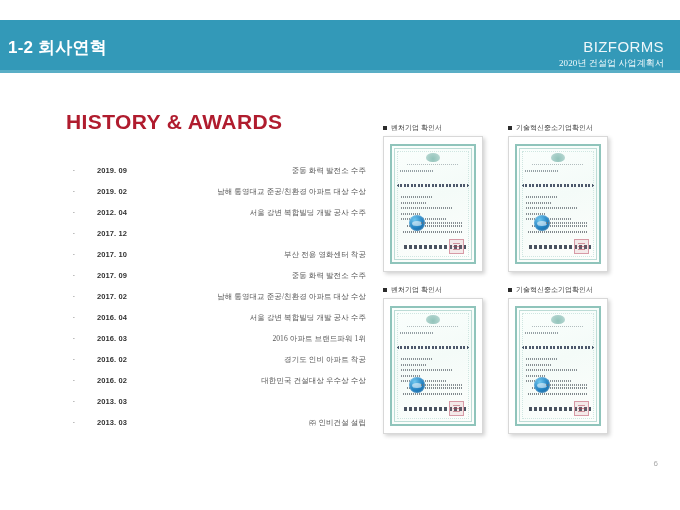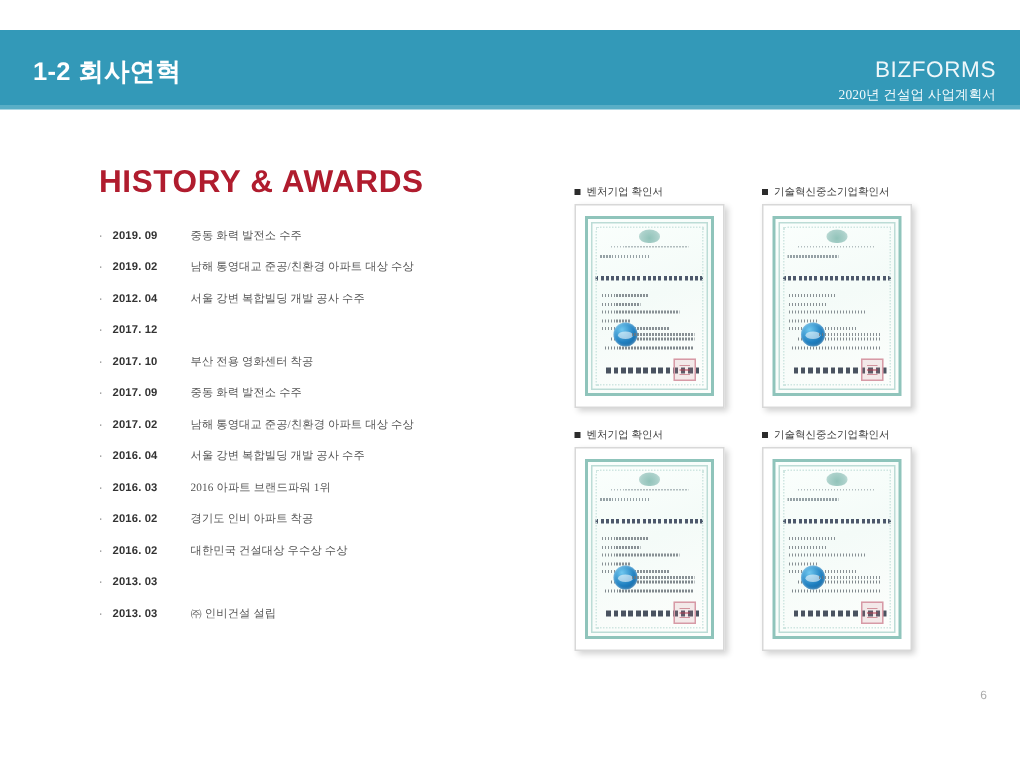--- a/index.html
+++ b/index.html
@@ -31,21 +31,21 @@
   #header-underline {
     position: absolute;
     left: 0;
     top: 70px;
     width: 680px;
     height: 3px;
     background: #59aec6;
   }
   #slide-title {
     position: absolute;
-    left: 22px;
+    left: 8px;
     top: 36px;
     font-size: 17px;
     font-weight: bold;
     color: #ffffff;
     letter-spacing: 0.2px;
     white-space: nowrap;
   }
   #brand-block {
     position: absolute;
     right: 16px;
@@ -71,25 +71,26 @@
     position: absolute;
     left: 66px;
     top: 110px;
     width: 300px;
   }
   #history-heading {
     font-size: 21px;
     font-weight: bold;
     color: #b01c2e;
     letter-spacing: 0.4px;
-    margin-bottom: 18px;
+    margin-bottom: 32px;
     white-space: nowrap;
   }
   #history-list {
     list-style: none;
+    text-align: right;
   }
   .history-row {
     display: flex;
     align-items: baseline;
     height: 21px;
     font-size: 7.5px;
     color: #4a4a4a;
   }
   .row-bullet {
     width: 9px;

